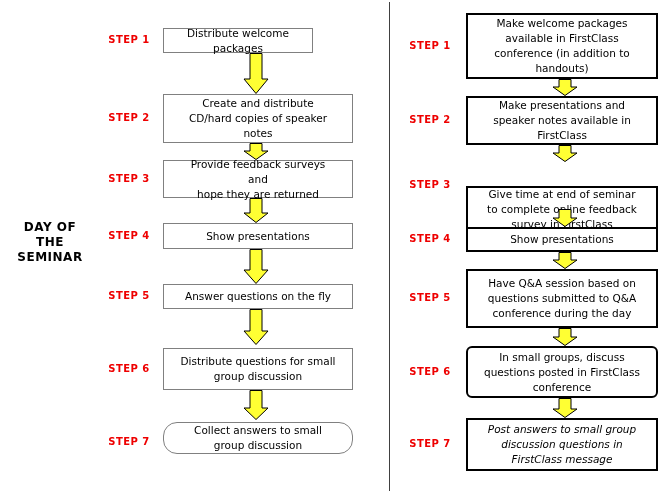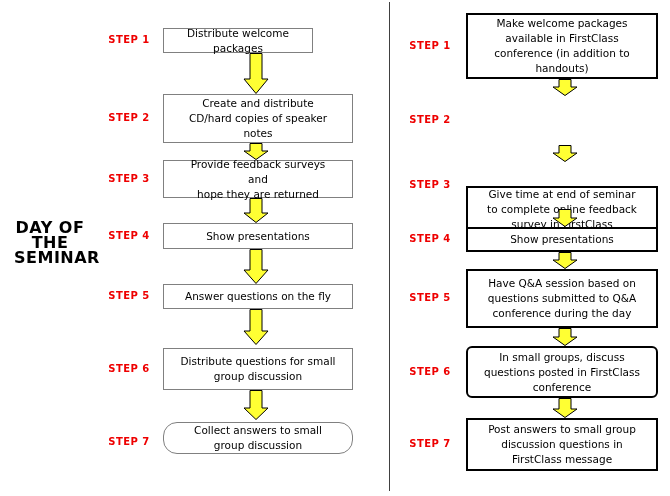--- a/index.html
+++ b/index.html
@@ -11,21 +11,21 @@
     overflow:hidden;
   }
   .divider{
     position:absolute;
     width:1px;
     background:var(--divider,#404040);
   }
   .day-label{
     position:absolute;
     left:14px;top:220px;width:72px;
-    font-size:16px;font-weight:bold;color:#000;
+    font-size:12px;font-weight:bold;color:#000;
     text-align:center;line-height:15px;
     letter-spacing:0.5px;
     white-space:pre-line;
   }
   .steplabel{
     position:absolute;
     width:62px;height:14px;line-height:14px;
     text-align:center;
     font-size:10px;font-weight:bold;
     color:var(--step-red,#ee0000);
@@ -118,31 +118,34 @@
   <div class="steplabel" style="left:399px;top:178px;">STEP 3</div>
   <div class="steplabel" style="left:399px;top:232px;">STEP 4</div>
   <div class="steplabel" style="left:399px;top:291px;">STEP 5</div>
   <div class="steplabel" style="left:399px;top:365px;">STEP 6</div>
   <div class="steplabel" style="left:399px;top:437px;">STEP 7</div>
 
   <div class="stepbox rbox" style="left:466px;top:13px;width:192px;height:66px;">Make welcome packages
 available in FirstClass
 conference (in addition to
 handouts)</div>
+  <div class="stepbox rbox" style="left:466px;top:96px;width:192px;height:49px;">Make presentations and
+speaker notes available in
+FirstClass</div>
   <div class="stepbox rbox" style="left:466px;top:162px;width:192px;height:47px;margin-top:24px;">Give time at end of seminar
 to complete online feedback
 survey in FirstClass</div>
   <div class="stepbox rbox" style="left:466px;top:227px;width:192px;height:25px;">Show presentations</div>
   <div class="stepbox rbox" style="left:466px;top:269px;width:192px;height:59px;">Have Q&amp;A session based on
 questions submitted to Q&amp;A
 conference during the day</div>
   <div class="stepbox rbox" style="left:466px;top:346px;width:192px;height:52px;border-radius:6px;">In small groups, discuss
 questions posted in FirstClass
 conference</div>
-  <div class="stepbox rbox" style="left:466px;top:418px;width:192px;height:53px;">Post answers to small group
+  <div class="stepbox rbox" style="left:466px;top:418px;width:192px;height:53px;font-style:italic;">Post answers to small group
 discussion questions in
 FirstClass message</div>
 
   <div class="varrow" style="left:552px;top:79px;height:17px;">
       <svg width="26" height="17" viewBox="0 0 26 17">
         <polygon points="7,0.5 19,0.5 19,8 25,8 13,16.5 1,8 7,8" fill="#ffff33" stroke="#000000" stroke-width="1"></polygon>
       </svg>
     </div>
   <div class="varrow" style="left:552px;top:145px;height:17px;">
       <svg width="26" height="17" viewBox="0 0 26 17">

